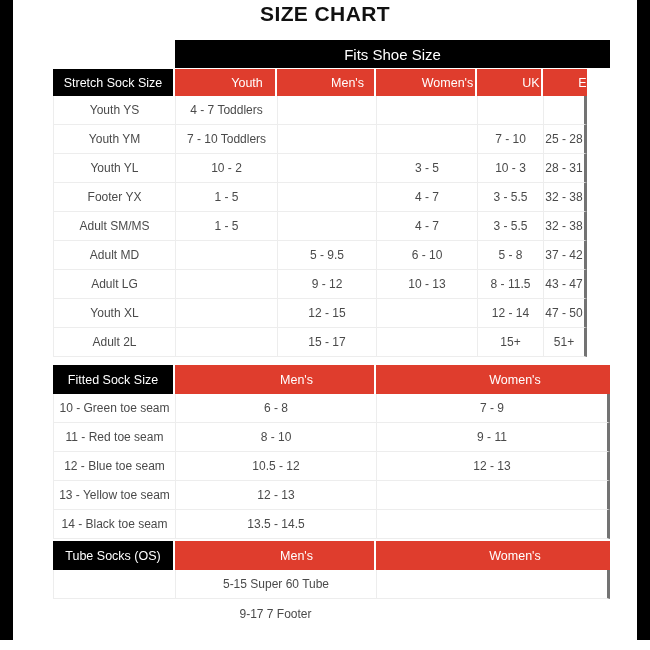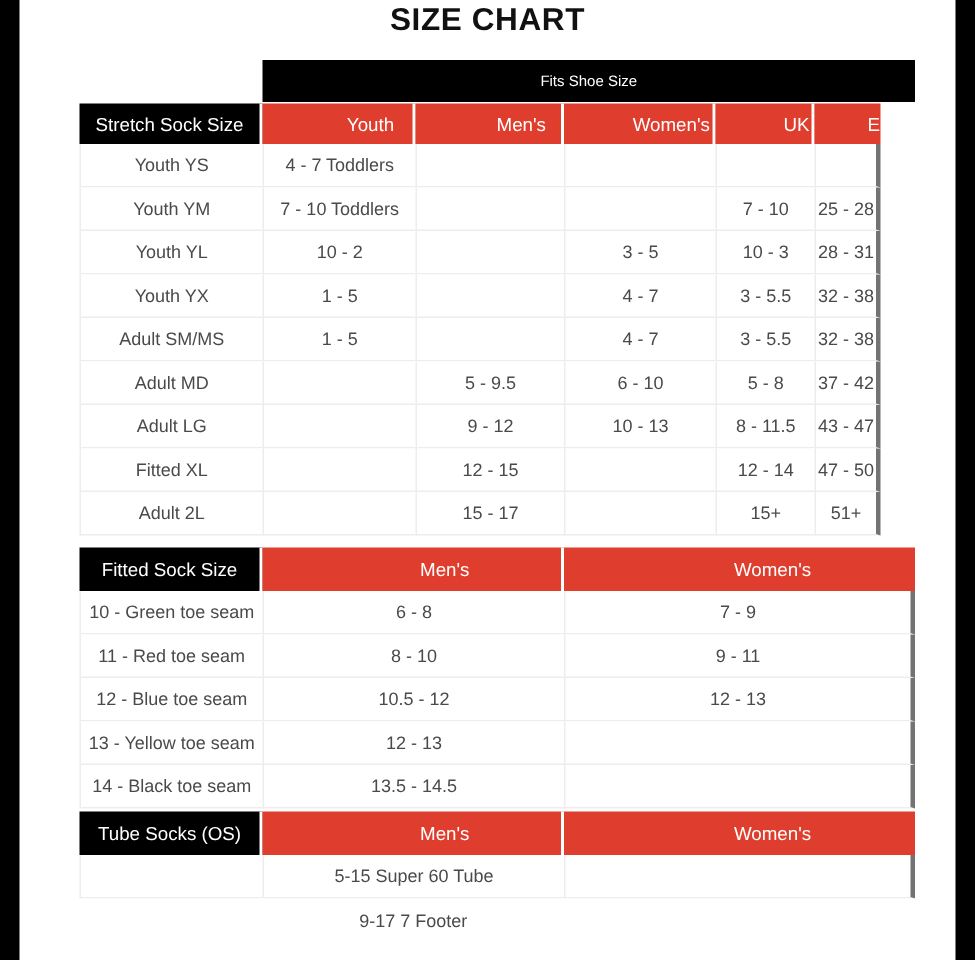--- a/index.html
+++ b/index.html
@@ -11,21 +11,21 @@
   .edge-left { left:0; }
   .edge-right { left:637px; }
 
   .title { position:absolute; top:2px; left:0; width:650px; text-align:center;
            font-size:21px; font-weight:700; letter-spacing:0.4px; color:#111; }
 
   .chart { position:absolute; left:53px; top:40px; width:557px; }
 
   .banner-row { display:flex; margin-bottom:1px; }
   .banner { margin-left:122px; width:486px; height:28px; background:#000; color:#fff;
-            display:flex; align-items:center; justify-content:center; font-size:10px; }
+            display:flex; align-items:center; justify-content:center; font-size:15px; }
 
   .hdr { display:flex; }
   .h27 { height:27px; }
   .h29 { height:29px; }
   .m8 { margin-top:8px; }
   .m2 { margin-top:2px; }
   .hcell { display:flex; align-items:center; justify-content:center;
            color:#fff; font-size:12.5px; border-right:2px solid #fff; }
   .hcell:last-child { border-right:none; }
   .hcell.black { background:#000; }
@@ -89,21 +89,21 @@
         </div>
         <div class="row">
           <div class="cell w-label">Youth YL</div>
           <div class="cell w-youth">10 - 2</div>
           <div class="cell w-mens"></div>
           <div class="cell w-womens">3 - 5</div>
           <div class="cell w-uk">10 - 3</div>
           <div class="cell w-ec">28 - 31</div>
         </div>
         <div class="row">
-          <div class="cell w-label">Youth YX</div>
+          <div class="cell w-label">Footer YX</div>
           <div class="cell w-youth">1 - 5</div>
           <div class="cell w-mens"></div>
           <div class="cell w-womens">4 - 7</div>
           <div class="cell w-uk">3 - 5.5</div>
           <div class="cell w-ec">32 - 38</div>
         </div>
         <div class="row">
           <div class="cell w-label">Adult SM/MS</div>
           <div class="cell w-youth">1 - 5</div>
           <div class="cell w-mens"></div>
@@ -121,21 +121,21 @@
         </div>
         <div class="row">
           <div class="cell w-label">Adult LG</div>
           <div class="cell w-youth"></div>
           <div class="cell w-mens">9 - 12</div>
           <div class="cell w-womens">10 - 13</div>
           <div class="cell w-uk">8 - 11.5</div>
           <div class="cell w-ec">43 - 47</div>
         </div>
         <div class="row">
-          <div class="cell w-label">Fitted XL</div>
+          <div class="cell w-label">Youth XL</div>
           <div class="cell w-youth"></div>
           <div class="cell w-mens">12 - 15</div>
           <div class="cell w-womens"></div>
           <div class="cell w-uk">12 - 14</div>
           <div class="cell w-ec">47 - 50</div>
         </div>
         <div class="row">
           <div class="cell w-label">Adult 2L</div>
           <div class="cell w-youth"></div>
           <div class="cell w-mens">15 - 17</div>

